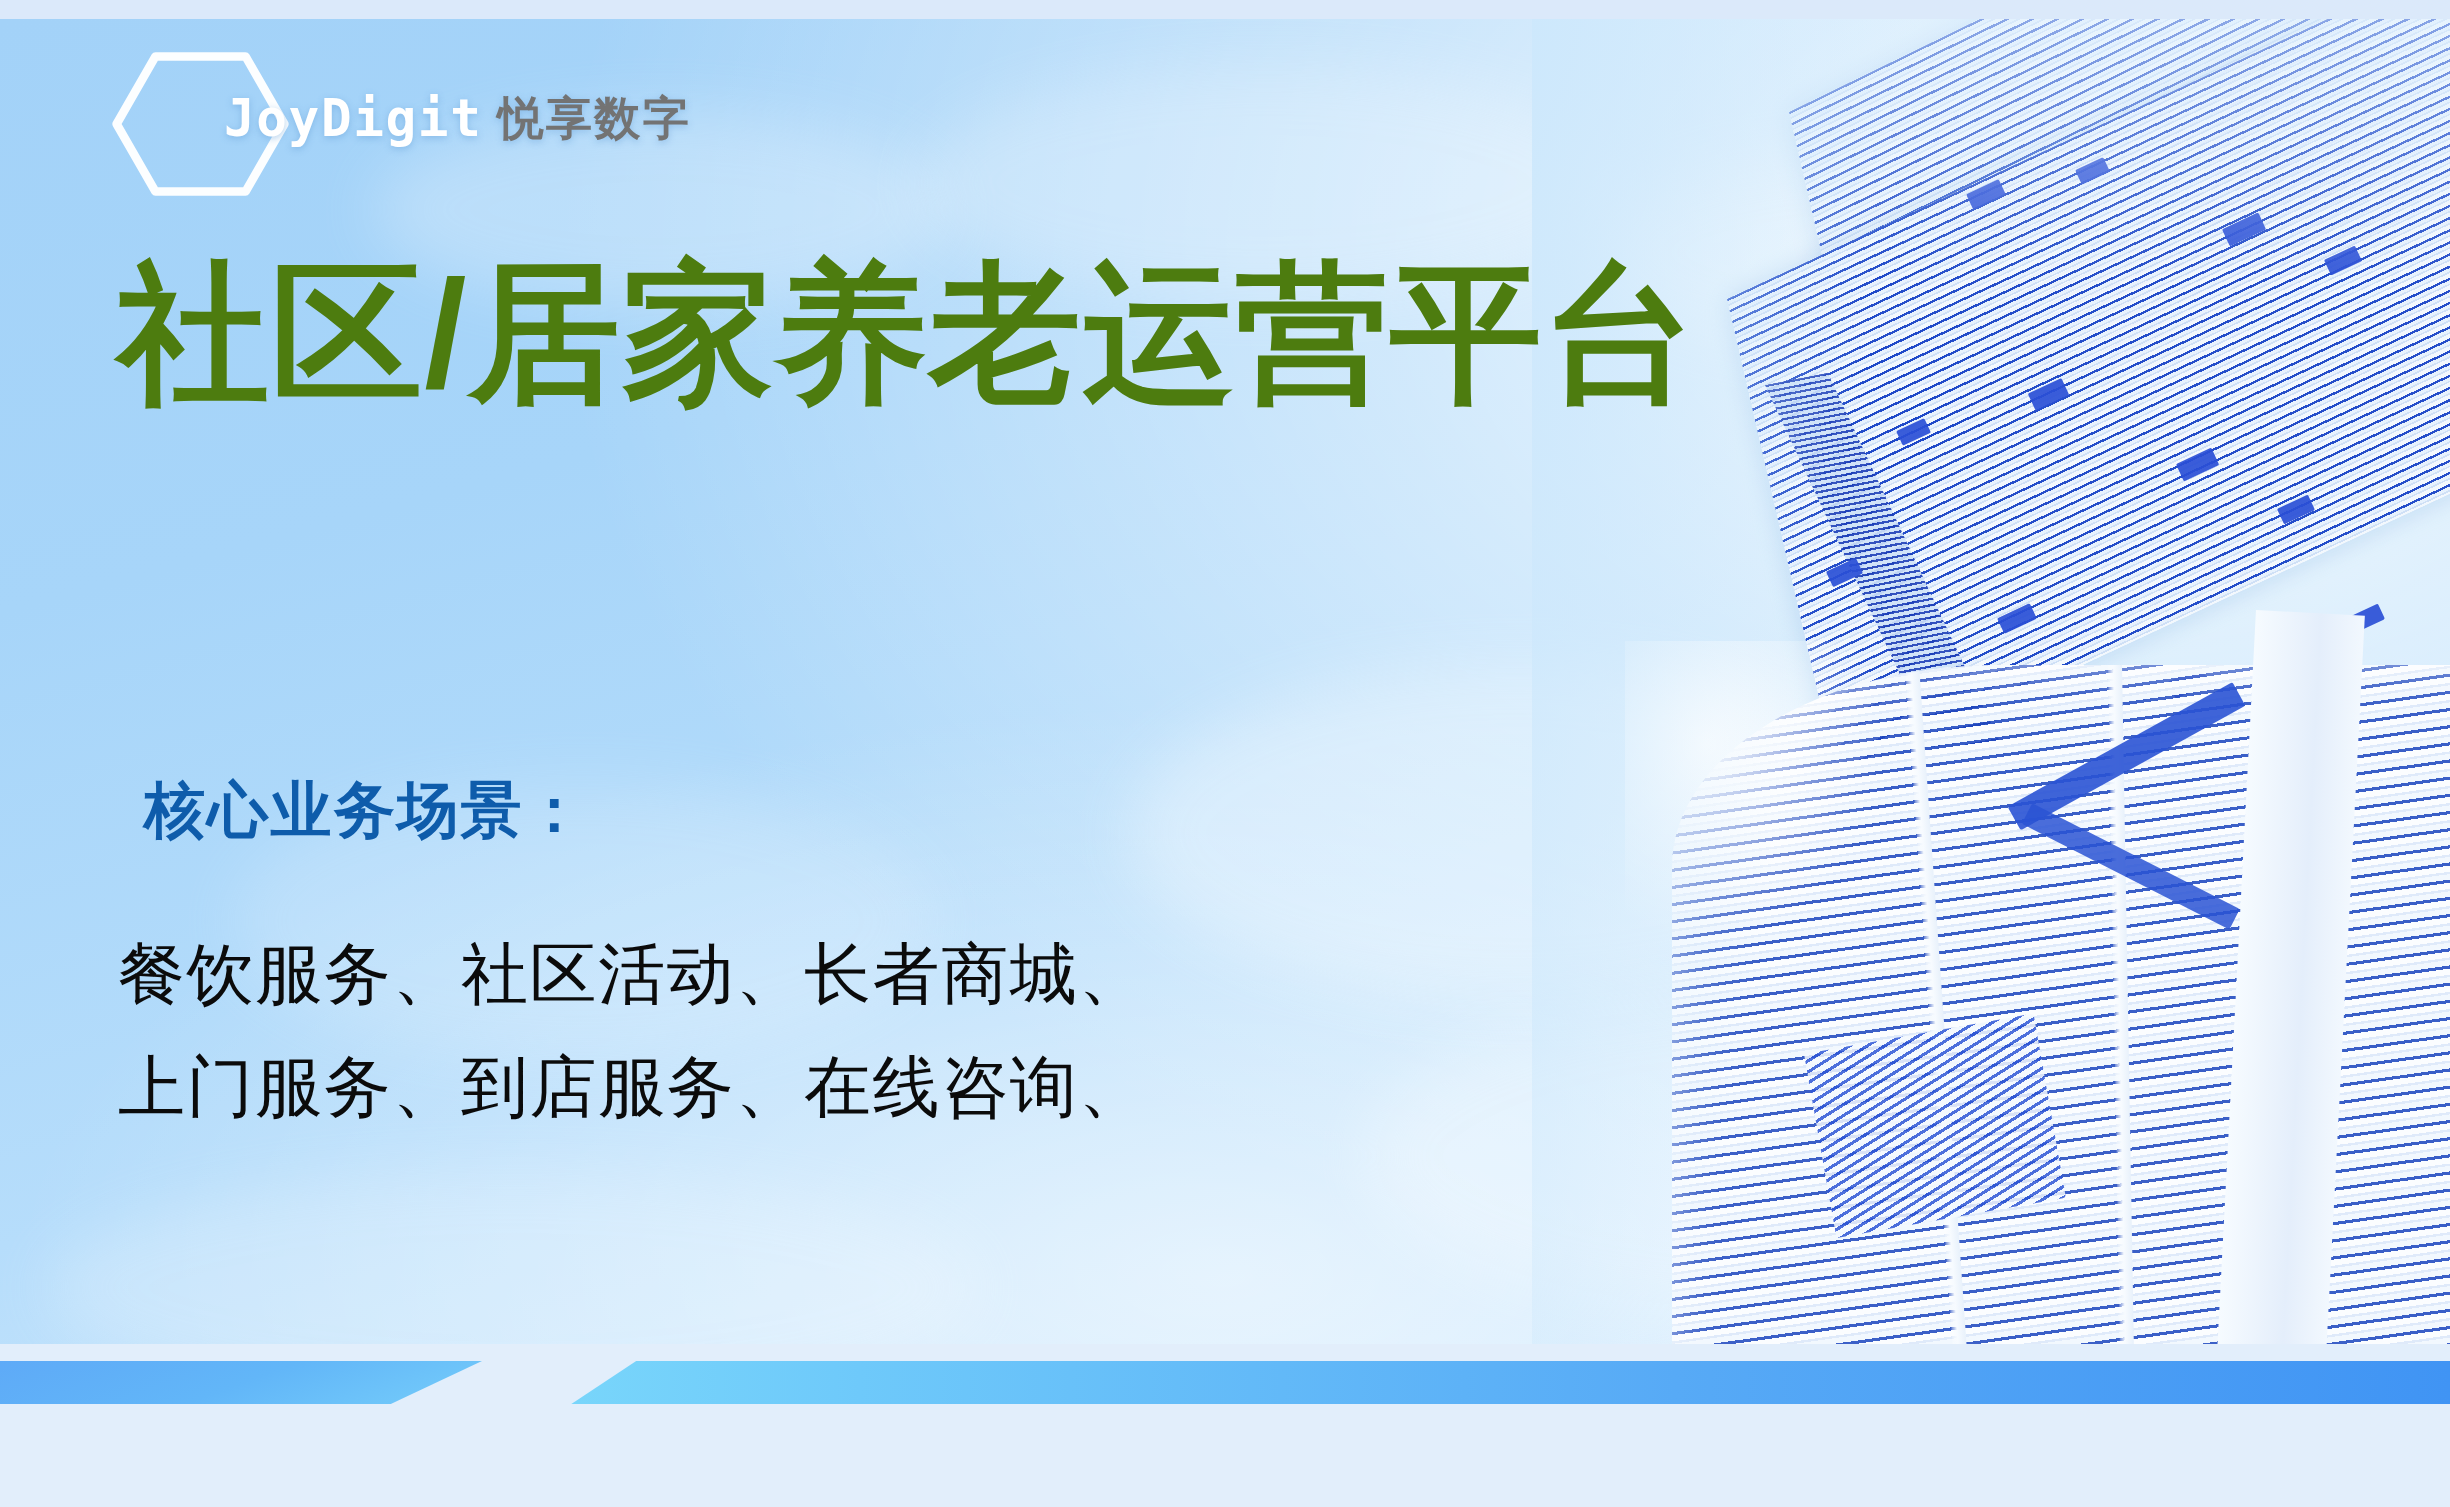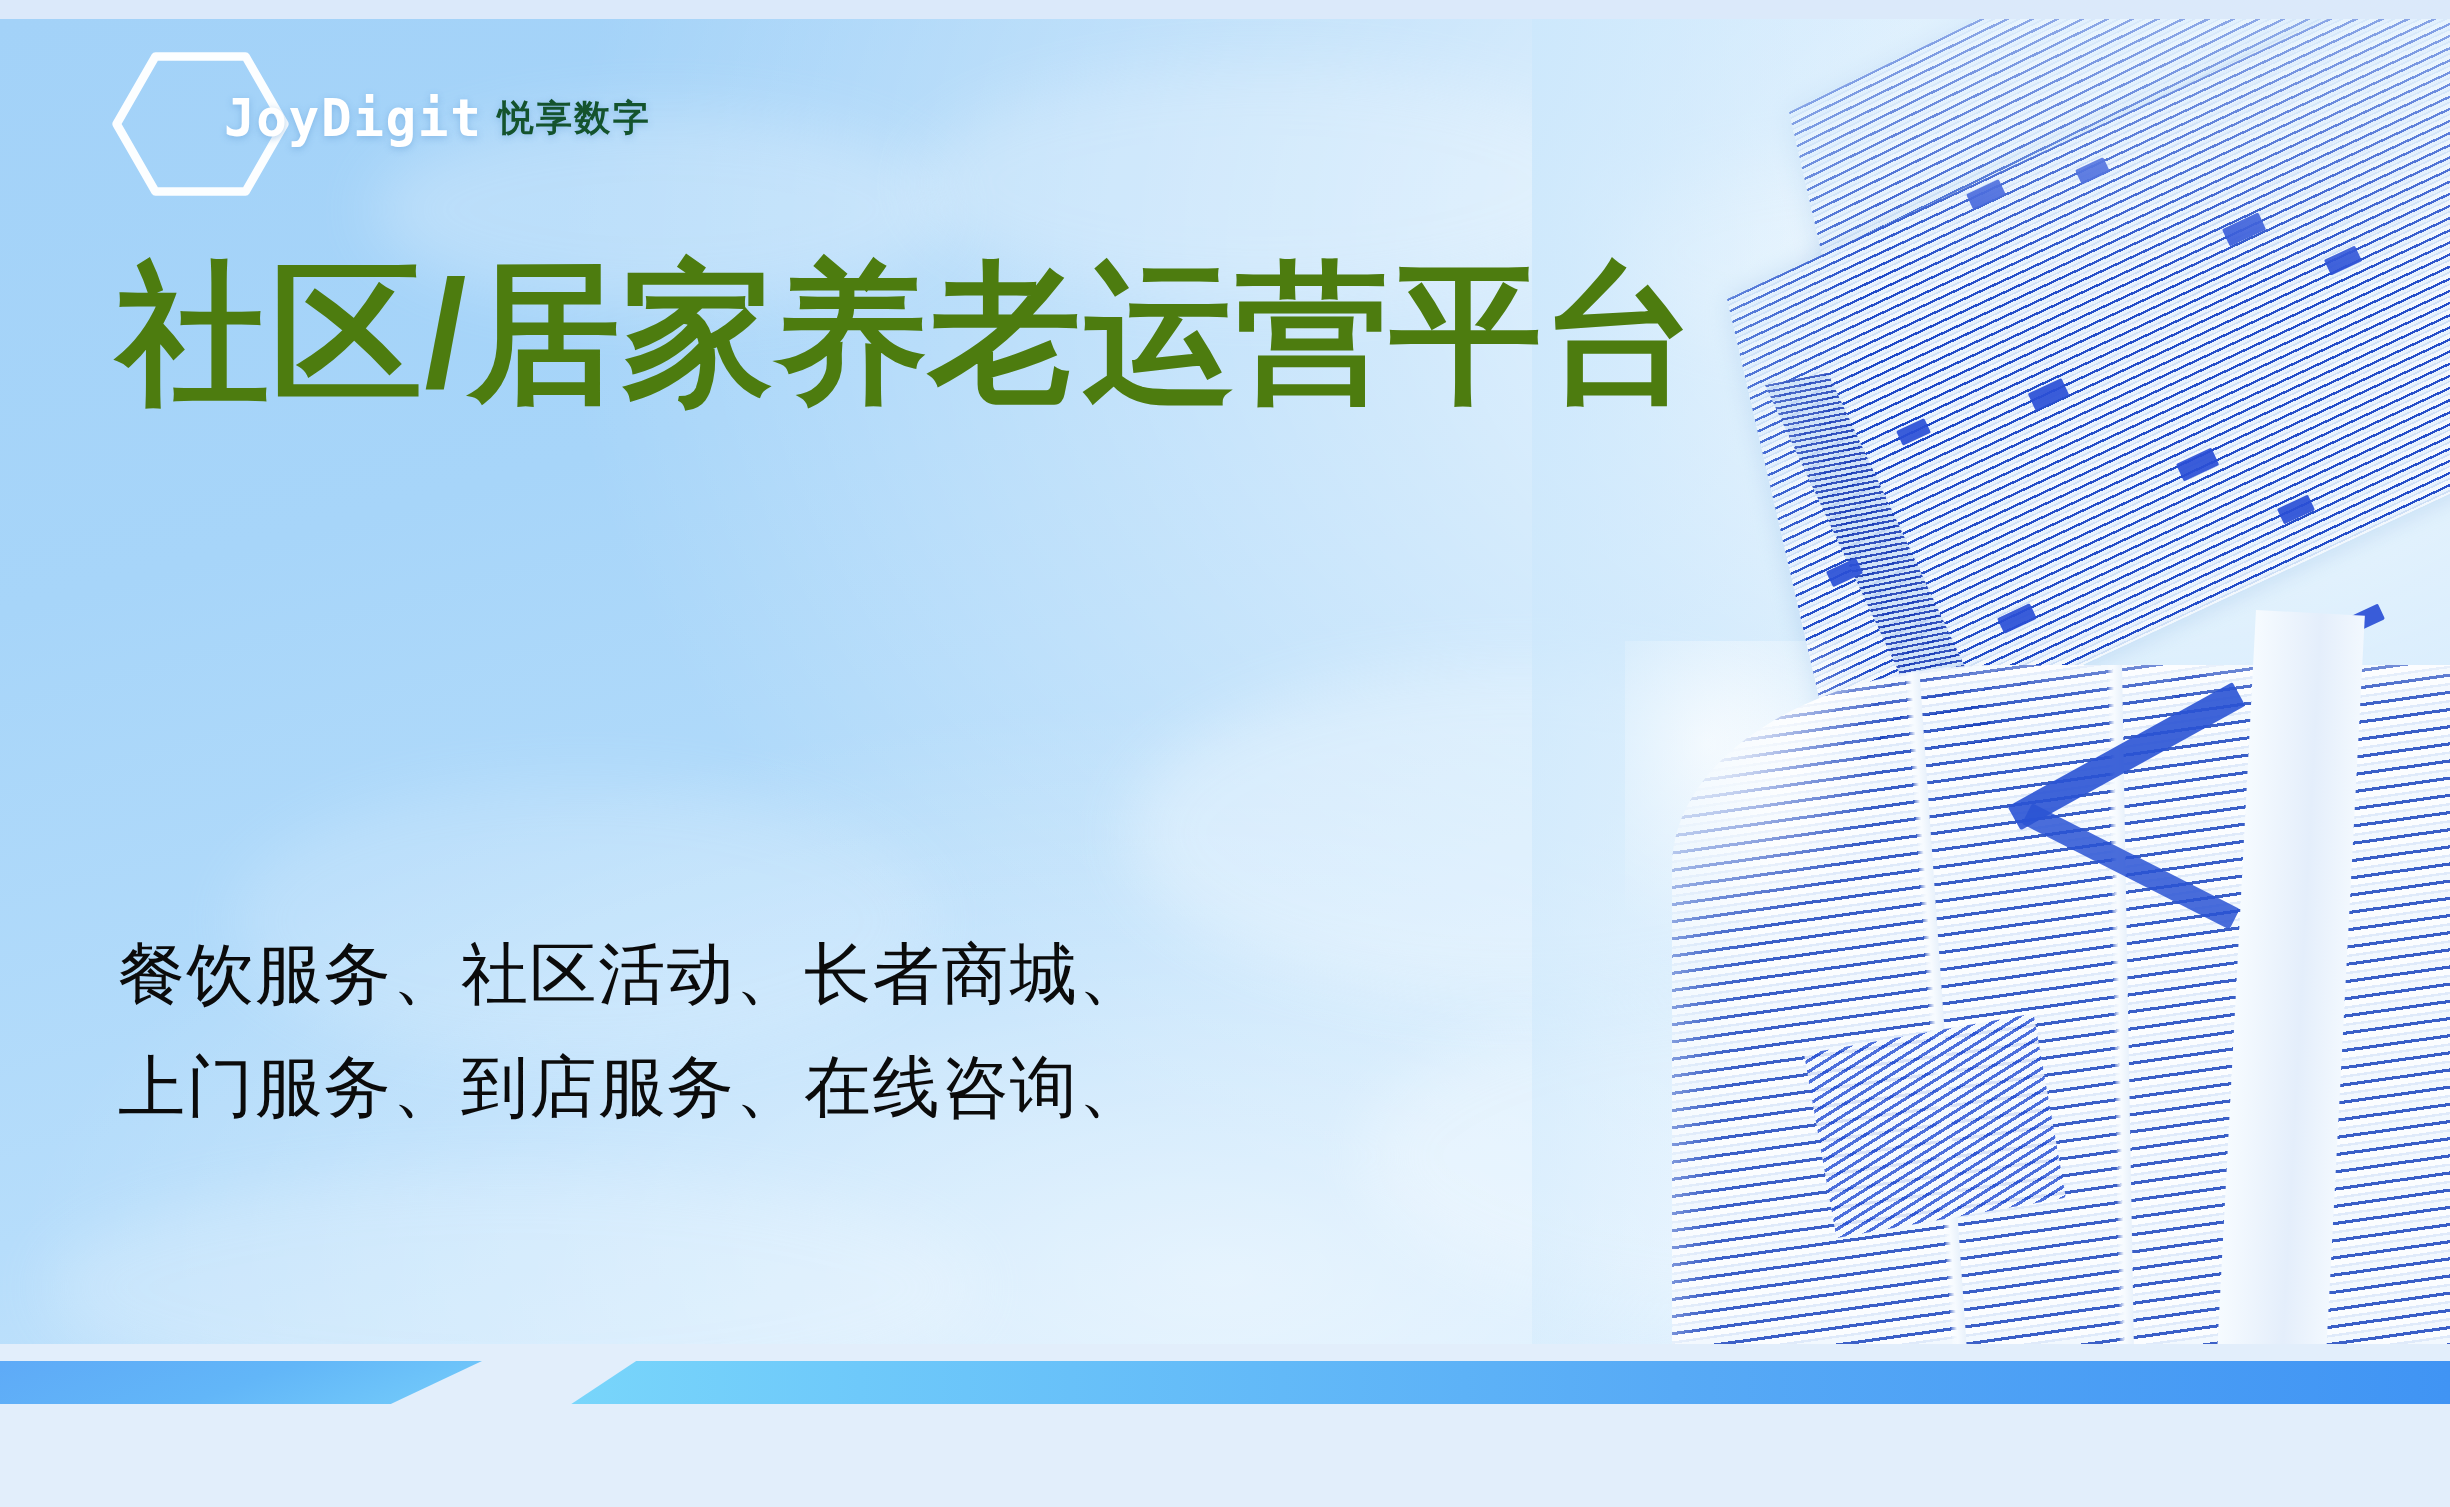--- a/index.html
+++ b/index.html
@@ -161,21 +161,21 @@
   .logo-mark svg{ position:absolute; left:-48px; top:-25px; }
   .logo-word{
     position:relative; z-index:2;
     font-size:51px; font-weight:700; color:#ffffff; letter-spacing:1.6px;
     font-family:"DejaVu Sans Mono","Liberation Mono",monospace;
     text-shadow:0 1.6px 7.8px rgba(90,150,210,.45);
     white-space:nowrap;
   }
   .logo-cn{
     position:relative; z-index:2;
-    font-size:36px; font-weight:700; color:#14532d; letter-spacing:2.3px;
+    font-size:46px; font-weight:700; color:#737373; letter-spacing:2.3px;
     margin-left:-4.7px;
     text-shadow:0 1.6px 7.8px rgba(90,150,210,.45);
     white-space:nowrap;
   }
 
   
   .title{
     position:absolute; left:117px; top:257px;
     font-size:152px; font-weight:800; color:#4d7c0f;
     letter-spacing:1.6px; line-height:1.0; white-space:nowrap; z-index:5;
@@ -263,20 +263,21 @@
       <svg width="233" height="148" viewBox="0 0 300 190" aria-hidden="true">
         <polygon points="92,8 208,8 258,95 208,182 92,182 42,95" fill="none" stroke="#ffffff" stroke-width="11" stroke-linejoin="round" opacity="0.96"></polygon>
       </svg>
     </div>
     <span class="logo-word">JoyDigit</span>
     <span class="logo-cn">悦享数字</span>
   </div>
 
   <h1 class="title">社区/居家养老运营平台</h1>
 
+  <div class="subhead">核心业务场景：</div>
 
   <div class="body">
     <div>餐饮服务、社区活动、长者商城、</div>
     <div>上门服务、到店服务、在线咨询、</div>
   </div>
 
   <div class="ribbon">
     <div class="rib-left"></div>
     <div class="rib-right"></div>
   </div>

